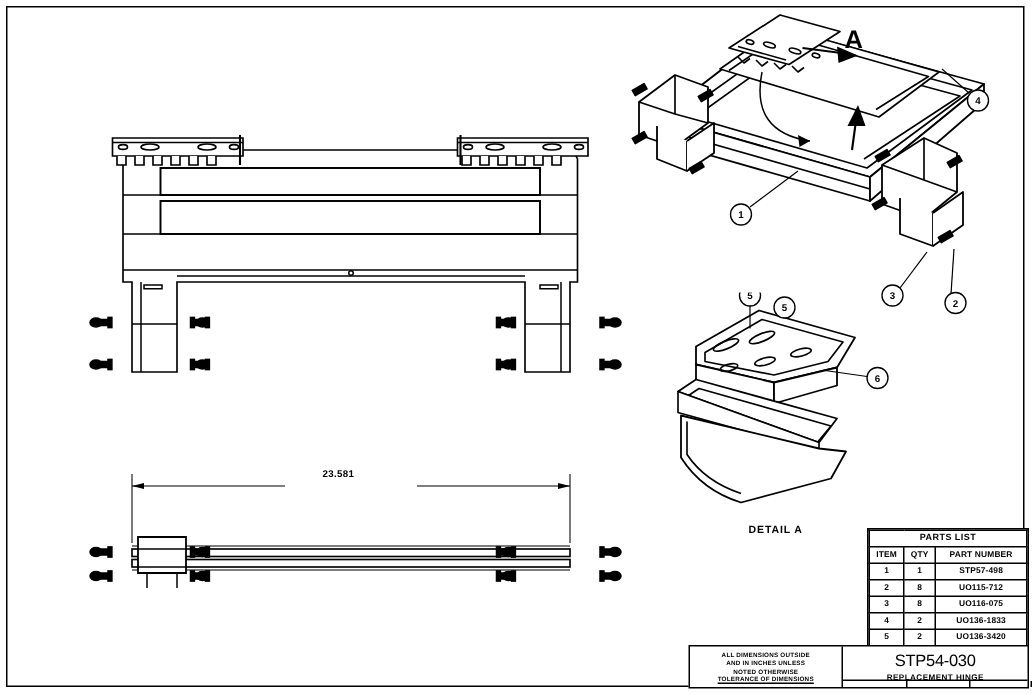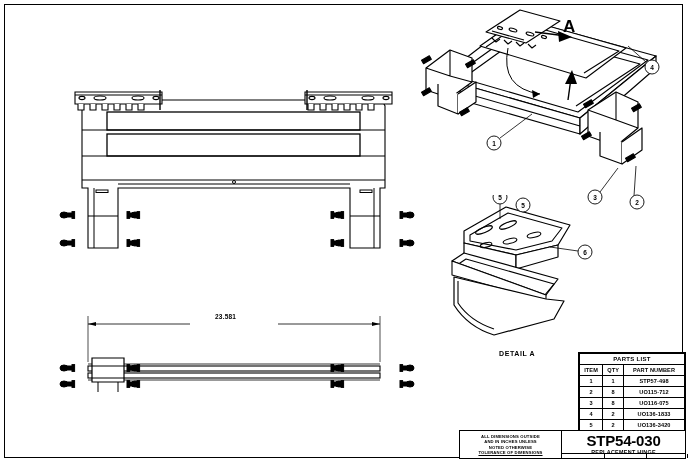--- a/index.html
+++ b/index.html
@@ -28,21 +28,21 @@
               border:1px solid #000;box-sizing:border-box;background:#fff;}
   .tb-notes{position:absolute;left:0;top:0;width:102px;height:100%;
             border-right:1px solid #000;box-sizing:border-box;
             display:flex;flex-direction:column;align-items:center;
             justify-content:center;gap:0;}
   .tb-notes div{font-size:4.2px;font-weight:bold;line-height:5.4px;
                 letter-spacing:.15px;text-align:center;}
   .tb-notes .underline{text-decoration:underline;}
   .tb-main{position:absolute;left:102px;top:0;right:0;height:100%;
            display:flex;flex-direction:column;align-items:center;justify-content:center;}
-  .tb-dwgno{font-size:15px;font-weight:bold;letter-spacing:-.2px;line-height:14px;}
+  .tb-dwgno{font-size:11px;font-weight:normal;letter-spacing:-.2px;line-height:14px;}
   .tb-desc{font-size:5.4px;font-weight:bold;letter-spacing:.3px;margin-top:1px;}
   .tb-bottomrow{position:absolute;left:102px;bottom:0;right:0;height:5px;
                 border-top:1px solid #000;box-sizing:border-box;}
   .tb-bottomrow span{position:absolute;top:0;bottom:0;border-right:1px solid #000;}
 
   
   .dim-text{position:absolute;font-size:6.5px;font-weight:bold;letter-spacing:.2px;
             background:#fff;padding:0 2px;}
   .detail-label{position:absolute;font-size:7px;font-weight:bold;letter-spacing:.6px;}
   .section-letter{position:absolute;font-size:17px;font-weight:bold;

